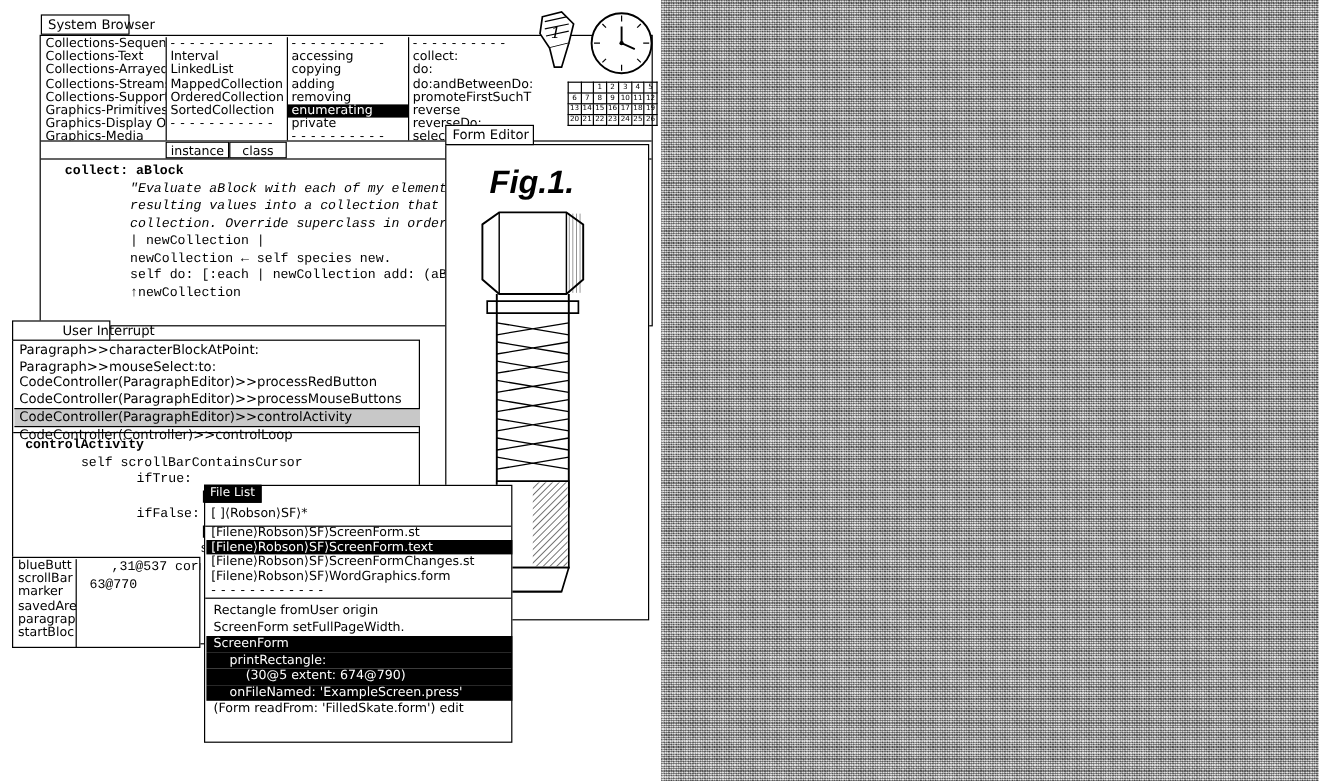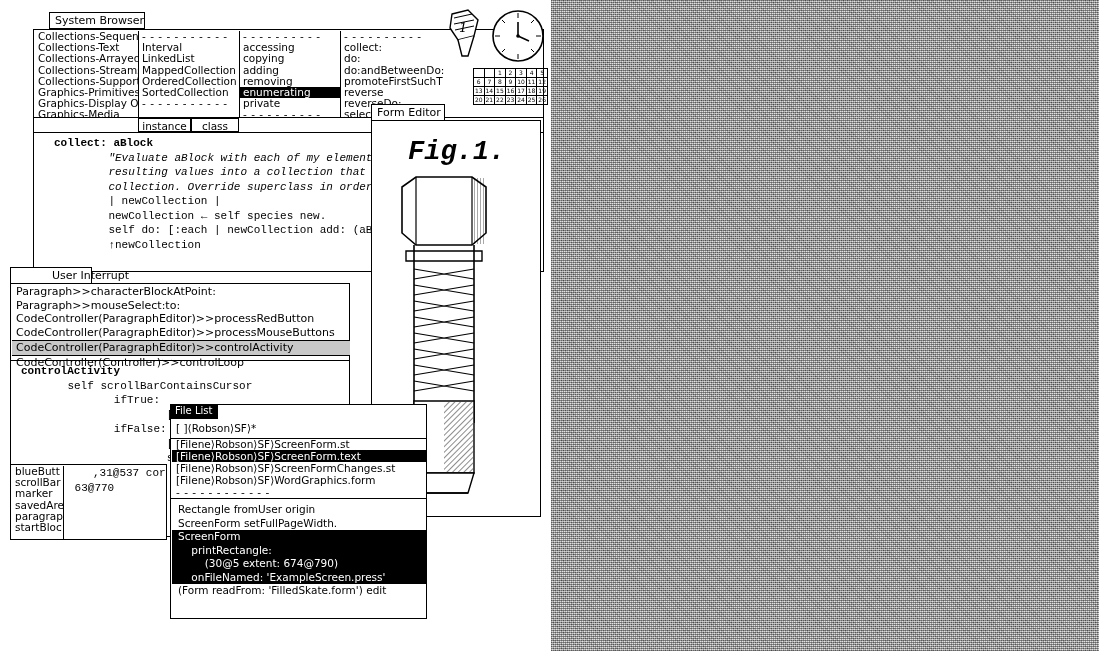--- a/index.html
+++ b/index.html
@@ -69,40 +69,40 @@
     white-space: pre;
     font-size: 11px;
     line-height: 14.5px;
     font-family: Liberation Mono, monospace;
   }
   .bold { font-weight: bold; }
   .ital { font-style: italic; }
 
   
   #sysbrowser { left: 33px; top: 29px; width: 511px; height: 243px; }
-  #sysbrowser-tab { left: 49px; top: 12px; width: 96px; height: 17px; }
+  #sysbrowser-tab { left: 34px; top: 12px; width: 74px; height: 17px; }
   .sb-col { position: absolute; top: 1px; height: 86px; overflow: hidden; }
   .dashes { font-size: 10.5px; line-height: 11.2px; padding-left: 3px; letter-spacing: .5px; }
 
   #instance-tab, #class-tab {
     position: absolute;
     border: 1px solid #000;
     box-sizing: border-box;
     font-size: 10.5px;
     text-align: center;
     padding-top: 1px;
     background: #fff;
   }
 
   
   #formeditor { left: 371px; top: 120px; width: 170px; height: 397px; }
   #formeditor-tab { left: 371px; top: 104px; width: 74px; height: 17px; }
   .fig-label {
     position: absolute;
-    font-family: Liberation Mono, monospace;
+    font-family: Liberation Sans, sans-serif;
     font-style: italic;
     font-size: 27px;
     font-weight: bold;
     text-align: center;
   }
 
   
   #userint { left: 10px; top: 283px; width: 340px; height: 254px; }
   #userint-tab { left: 10px; top: 267px; width: 82px; height: 17px; padding-left: 41px; }
   .ui-stack { position: absolute; left: 1px; top: 1px; width: 338px; height: 68px; }

